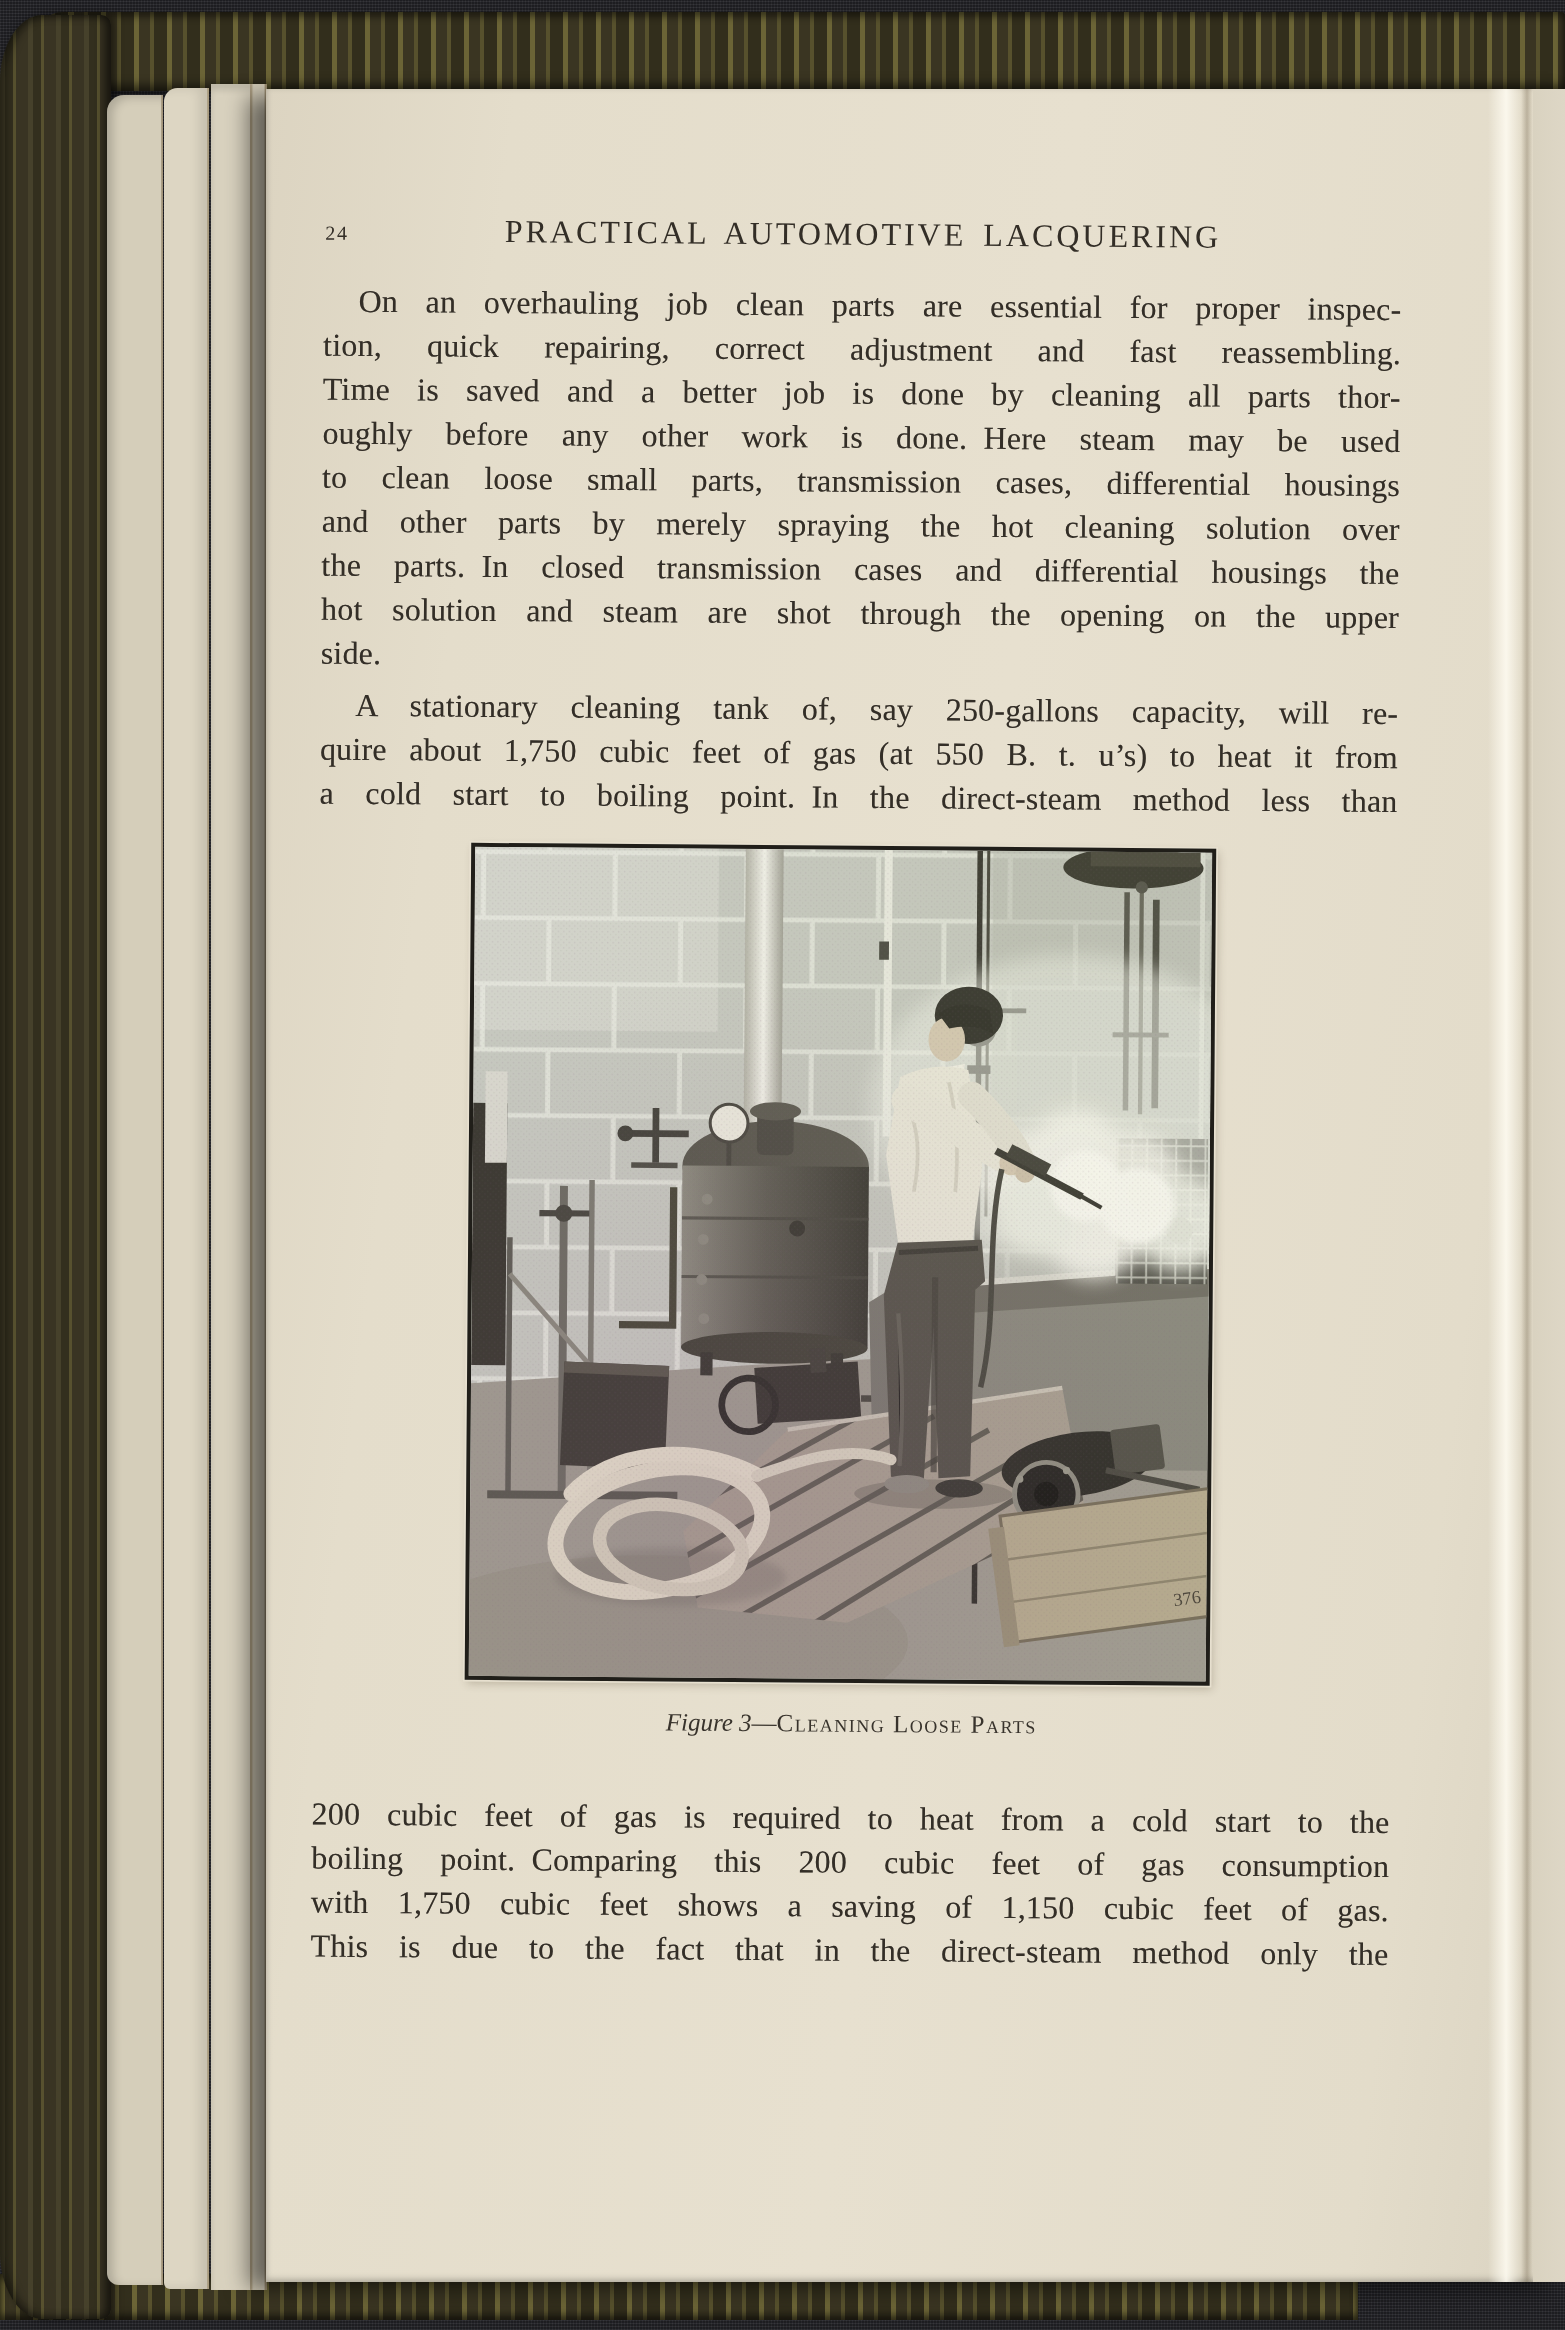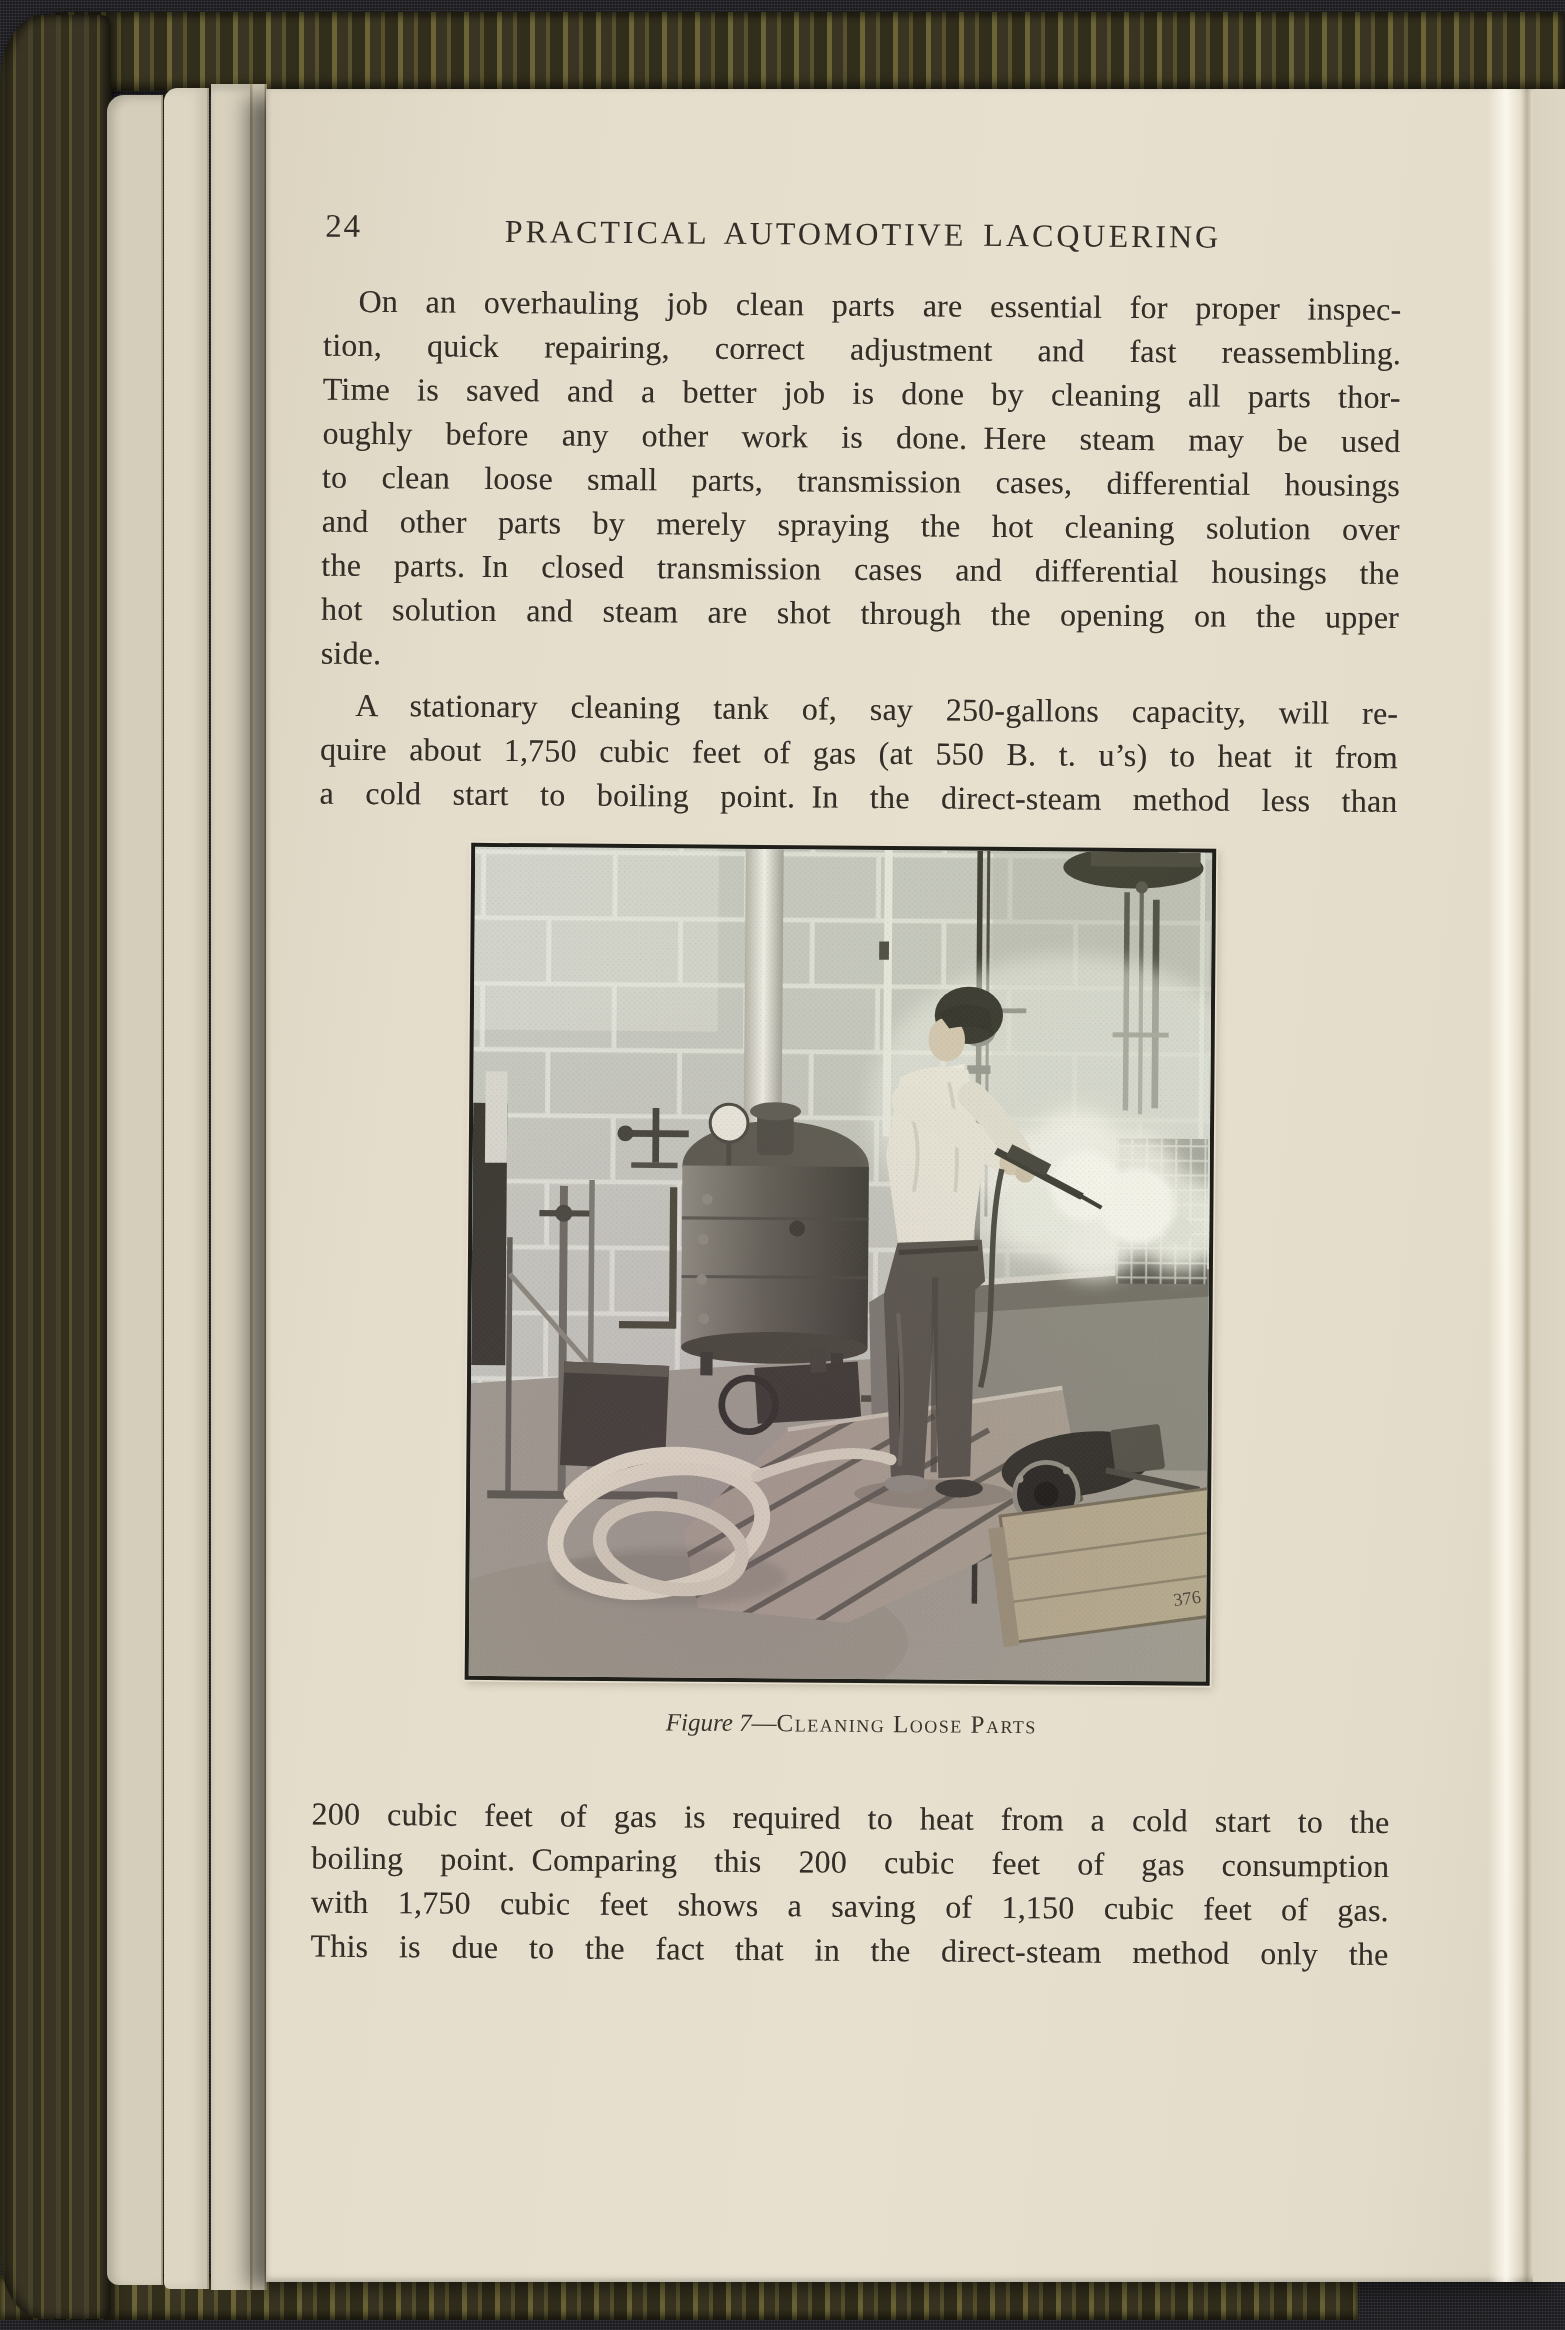--- a/index.html
+++ b/index.html
@@ -53,21 +53,21 @@
     position:absolute; top:0; bottom:0; left:1255px; width:12px; pointer-events:none;
     background:linear-gradient(90deg, rgba(92,76,50,0) 0%, rgba(92,76,50,.30) 50%, rgba(92,76,50,0) 100%);
   }
   .right-sliver {
     position:absolute; top:0; bottom:0; left:1267px; right:0; pointer-events:none;
     background:linear-gradient(90deg, #d9d2c0, #ded7c6);
   }
   .content { position:absolute; inset:0; transform:rotate(.45deg); transform-origin:609px 914px; color:#332e27; }
   .text-col { position:absolute; left:52px; top:0; width:1078px; height:2193px; }
   .page-header { position:absolute; top:125px; left:0; width:100%; height:40px; }
-  .pageno { position:absolute; left:1.2px; bottom:4.9px; font-size:33px; letter-spacing:1.8px; }
+  .pageno { position:absolute; left:1.2px; bottom:4.9px; font-size:20px; letter-spacing:1.8px; }
   .running-title { display:block; text-align:center; font-size:32px; letter-spacing:3px; word-spacing:6px; line-height:40px; white-space:nowrap; }
   .para { position:absolute; left:0; width:100%; }
   .p1 { top:194px; } .p2 { top:598px; } .p3 { top:1707px; }
   .line {
     height:44px; line-height:44px; font-size:32px;
     text-align:justify; text-align-last:justify;
     letter-spacing:0.2px; word-spacing:1.2px;
     text-shadow:0 0 0.6px rgba(51,46,39,.4);
   }
   .line.last { text-align-last:left; }
@@ -318,21 +318,21 @@
               <text x="1142" y="1252" font-size="30" fill="#443f35" opacity=".9">376</text>
             </g>
 
             <rect width="1209" height="1360" fill="url(#dots)" opacity=".4"></rect>
             <rect width="1209" height="1360" fill="url(#tintm)"></rect>
             <rect width="1209" height="1360" fill="url(#tintg)"></rect>
           </svg>
         </div>
 
         <div class="caption">
-          <span class="cap-label">Figure 7</span><span class="cap-dash">—</span><span class="cap-title">Cleaning Loose Parts</span>
+          <span class="cap-label">Figure 3</span><span class="cap-dash">—</span><span class="cap-title">Cleaning Loose Parts</span>
         </div>
 
         <div class="para p3">
           <div class="line">200 cubic feet of gas is required to heat from a cold start to the</div>
           <div class="line">boiling point. Comparing this 200 cubic feet of gas consumption</div>
           <div class="line">with 1,750 cubic feet shows a saving of 1,150 cubic feet of gas.</div>
           <div class="line">This is due to the fact that in the direct-steam method only the</div>
         </div>
 
       </div>

